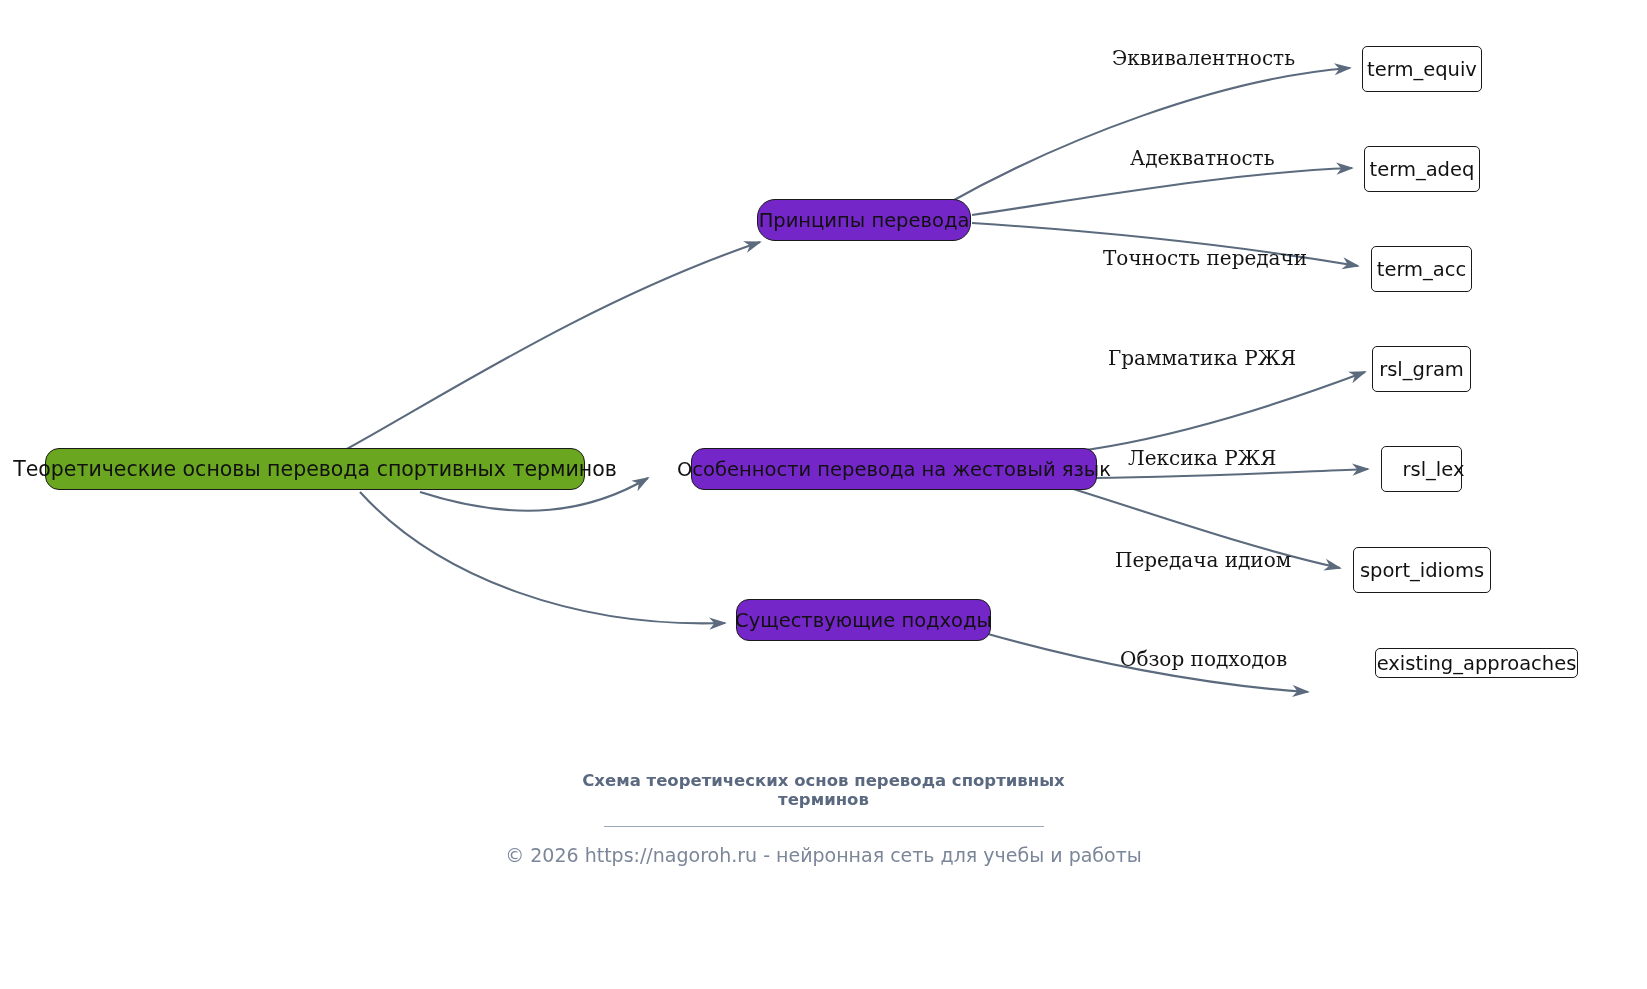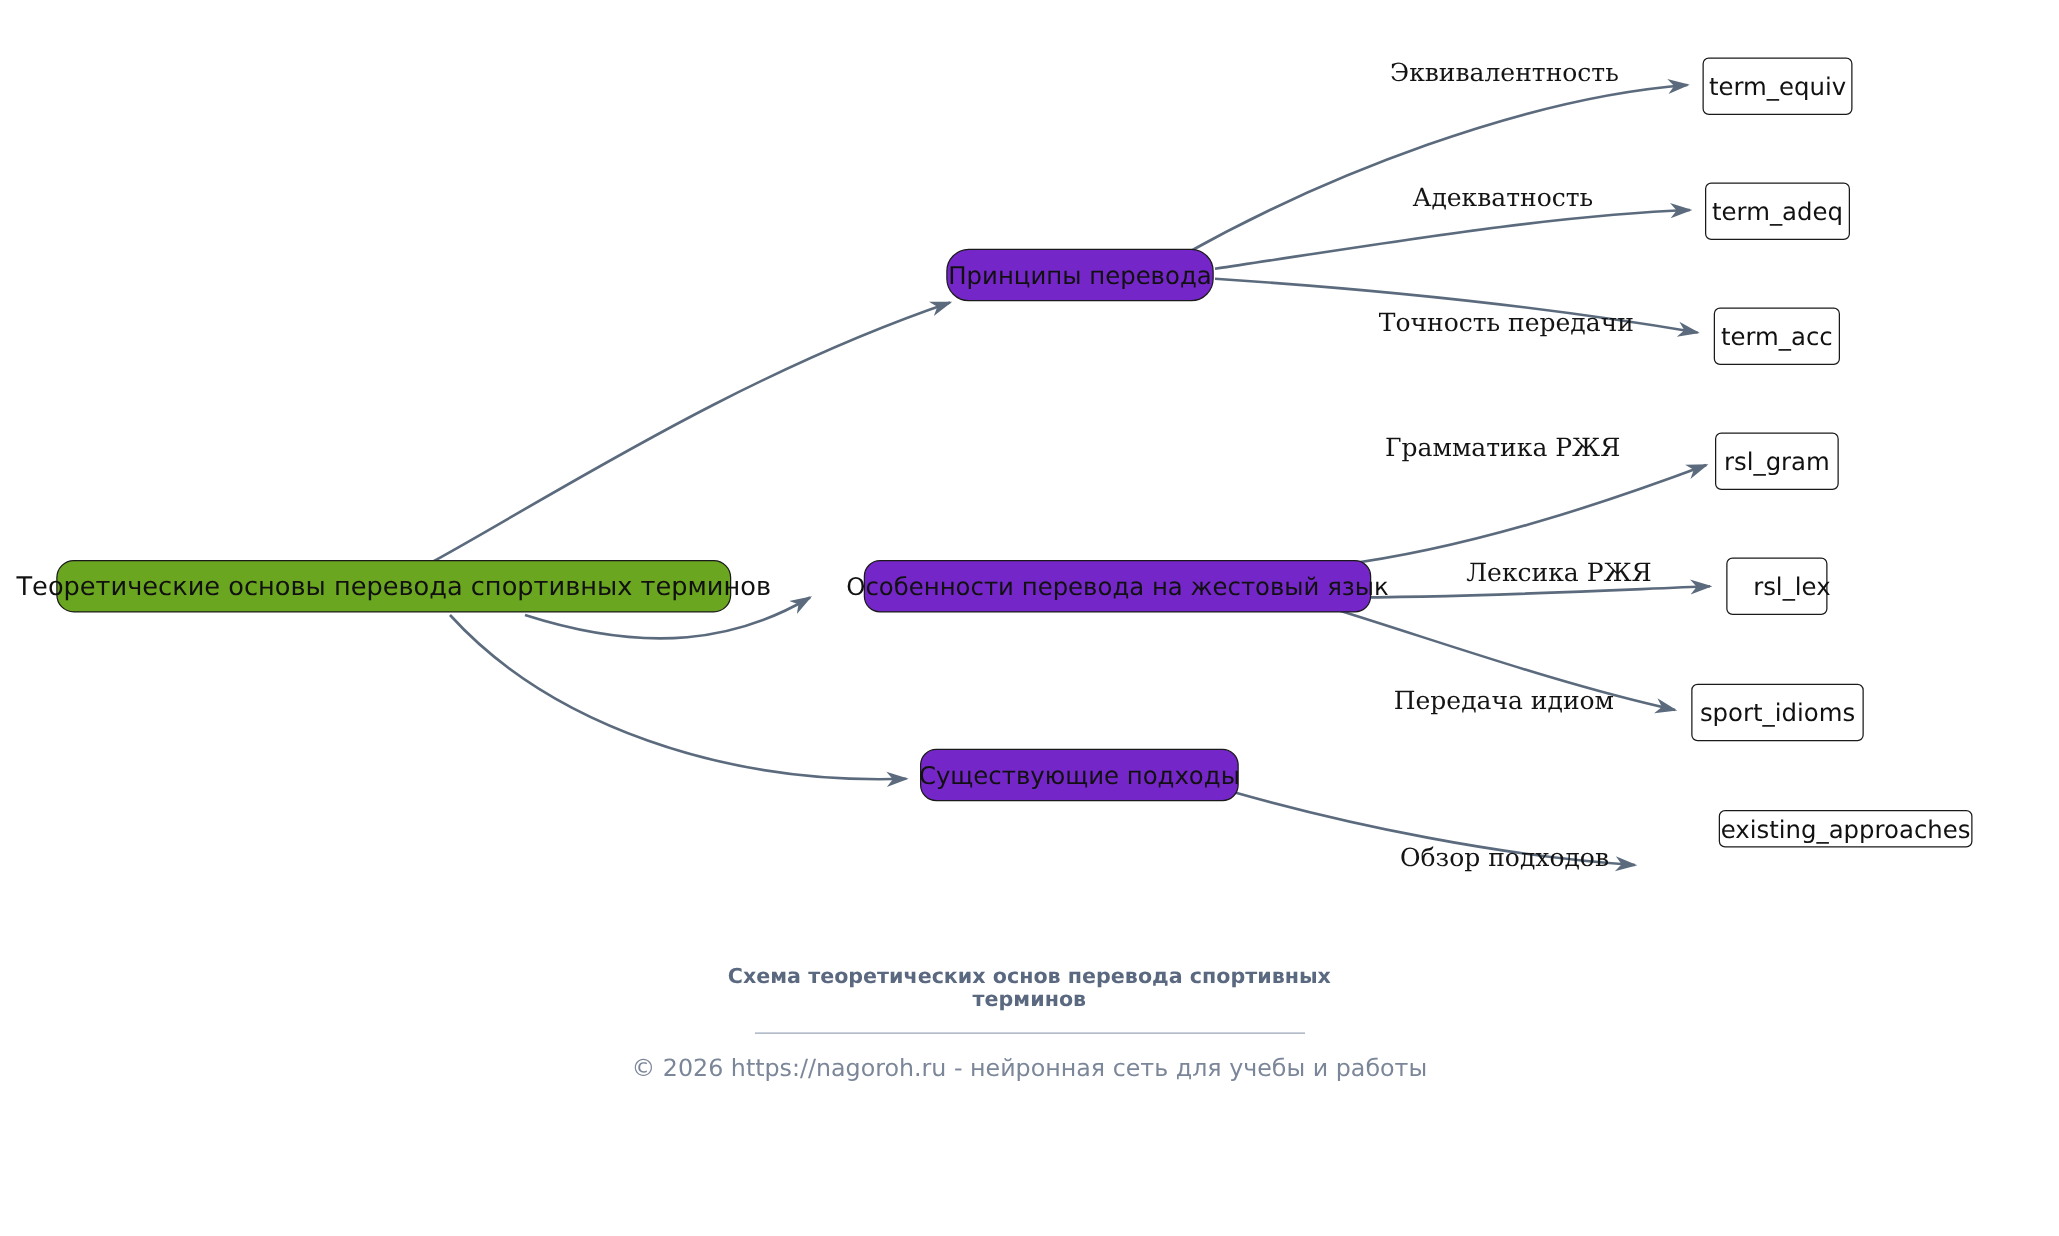--- a/index.html
+++ b/index.html
@@ -164,25 +164,25 @@
   </div>
 
   <div class="edge-label" style="left:1112px; top:46px;">Эквивалентность</div>
 
   <div class="edge-label" style="left:1130px; top:146px;">Адекватность</div>
 
   <div class="edge-label" style="left:1103px; top:246px;">Точность передачи</div>
 
   <div class="edge-label" style="left:1108px; top:346px;">Грамматика РЖЯ</div>
 
-  <div class="edge-label" style="left:1128px; top:446px;margin-left:45px;">Лексика РЖЯ</div>
+  <div class="edge-label" style="left:1128px; top:446px;">Лексика РЖЯ</div>
 
   <div class="edge-label" style="left:1115px; top:548px;">Передача идиом</div>
 
-  <div class="edge-label" style="left:1120px; top:674px;">Обзор подходов</div>
+  <div class="edge-label" style="left:1120px; top:647px;">Обзор подходов</div>
 
 </div>
 
 <div id="caption-block">
   <div id="caption-title">Схема теоретических основ перевода спортивных терминов</div>
   <div id="caption-rule"></div>
   <div id="caption-footer">© 2026 https://nagoroh.ru - нейронная сеть для учебы и работы</div>
 </div>
 
 </body></html>

